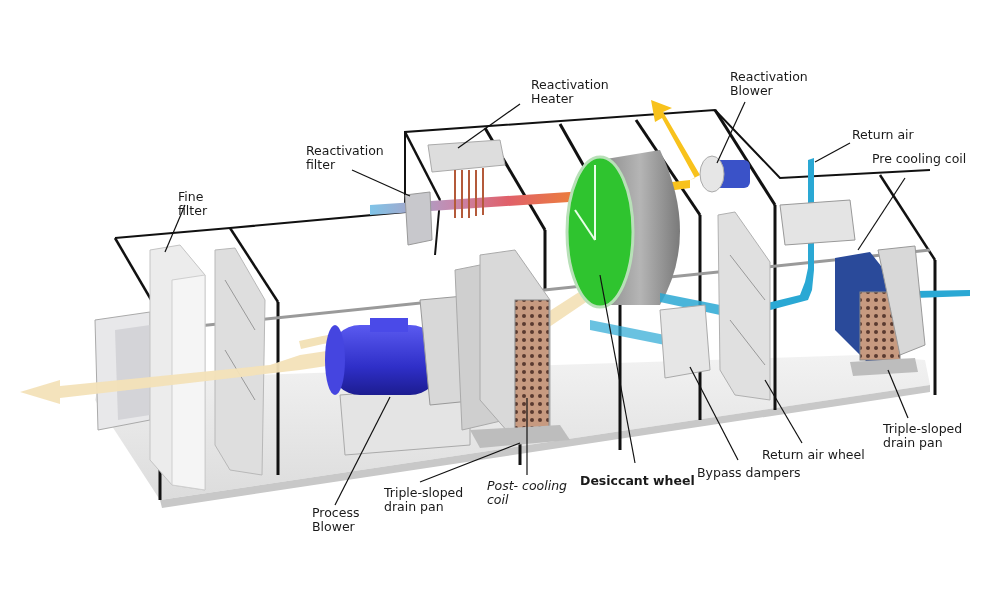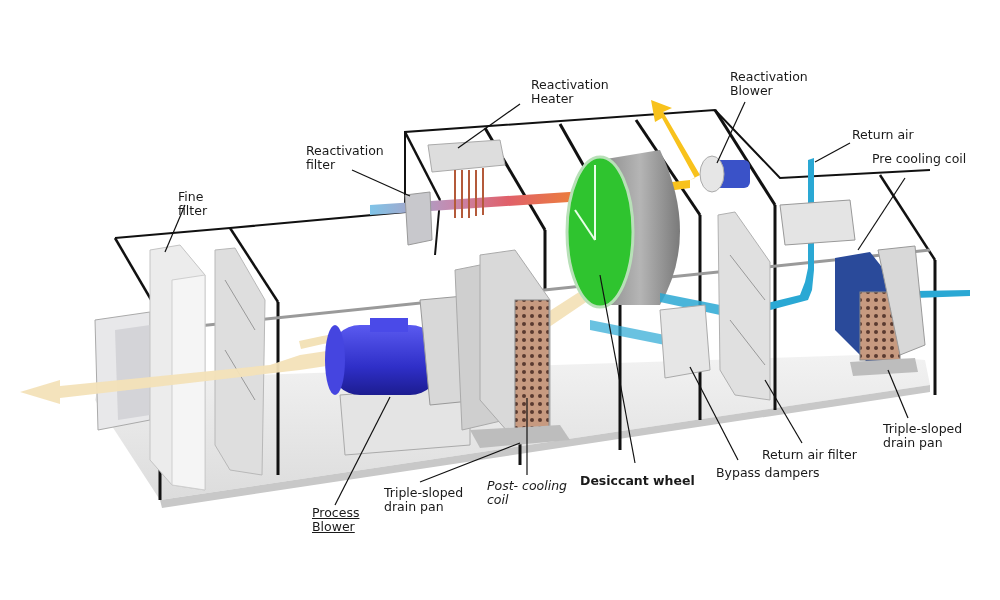--- a/index.html
+++ b/index.html
@@ -184,24 +184,24 @@
   <div class="label" style="left:178px;top:176px;margin-top:14px;">Fine
 filter</div>
   <div class="label" style="left:306px;top:144px;">Reactivation
 filter</div>
   <div class="label" style="left:531px;top:78px;">Reactivation
 Heater</div>
   <div class="label" style="left:730px;top:70px;">Reactivation
 Blower</div>
   <div class="label" style="left:852px;top:128px;">Return air</div>
   <div class="label" style="left:872px;top:152px;">Pre cooling coil</div>
-  <div class="label" style="left:312px;top:506px;text-decoration:underline;">Process
+  <div class="label" style="left:312px;top:506px;">Process
 Blower</div>
   <div class="label" style="left:384px;top:486px;">Triple-sloped
 drain pan</div>
   <div class="label" style="left:487px;top:479px;font-style:italic;">Post- cooling
 coil</div>
   <div class="label" style="left:580px;top:474px;font-weight:bold;">Desiccant wheel</div>
-  <div class="label" style="left:697px;top:466px;margin-left:19px;">Bypass dampers</div>
-  <div class="label" style="left:762px;top:448px;">Return air filter</div>
+  <div class="label" style="left:697px;top:466px;">Bypass dampers</div>
+  <div class="label" style="left:762px;top:448px;">Return air wheel</div>
   <div class="label" style="left:883px;top:422px;">Triple-sloped
 drain pan</div>
 </div>
 
 </body></html>

